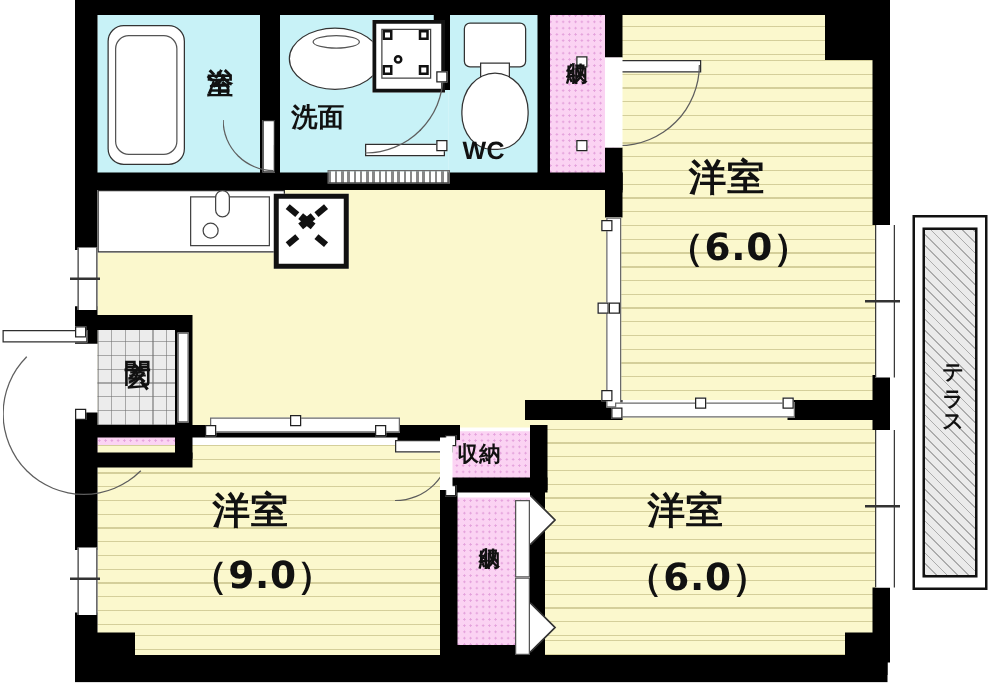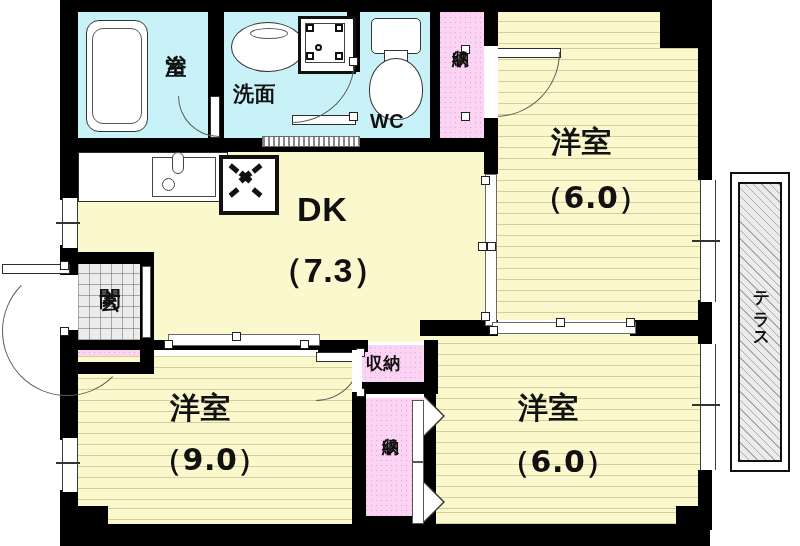--- a/index.html
+++ b/index.html
@@ -277,22 +277,20 @@
 
   <div class="lbl lbl-small" style="left:233px;top:80px;">洗面</div>
 
   <div class="lbl lbl-wc" style="left:370px;top:110px;">WC</div>
 
   <div class="lbl lbl-v lbl-tiny" style="left:450px;top:36px;">収納</div>
 
   <div class="lbl lbl-room" style="left:551px;top:122px;">洋室</div>
   <div class="lbl lbl-room" style="left:533px;top:178px;">（6.0）</div>
 
-  <div class="lbl lbl-dk" style="left:297px;top:190px;">DK</div>
-  <div class="lbl lbl-dk" style="left:269px;top:248px;">（7.3）</div>
 
   <div class="lbl lbl-v lbl-small" style="left:96px;top:272px;">玄関</div>
 
   <div class="lbl lbl-room" style="left:170px;top:388px;">洋室</div>
   <div class="lbl lbl-room" style="left:152px;top:440px;">（9.0）</div>
 
   <div class="lbl lbl-tiny" style="left:366px;top:352px;">収納</div>
 
   <div class="lbl lbl-v lbl-tiny" style="left:380px;top:424px;">収納</div>
 

